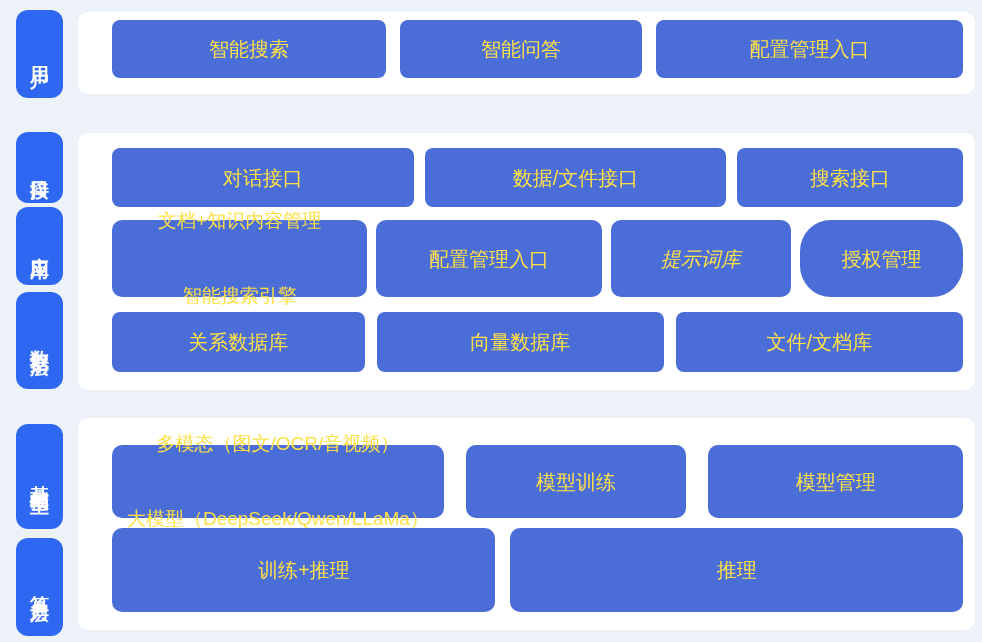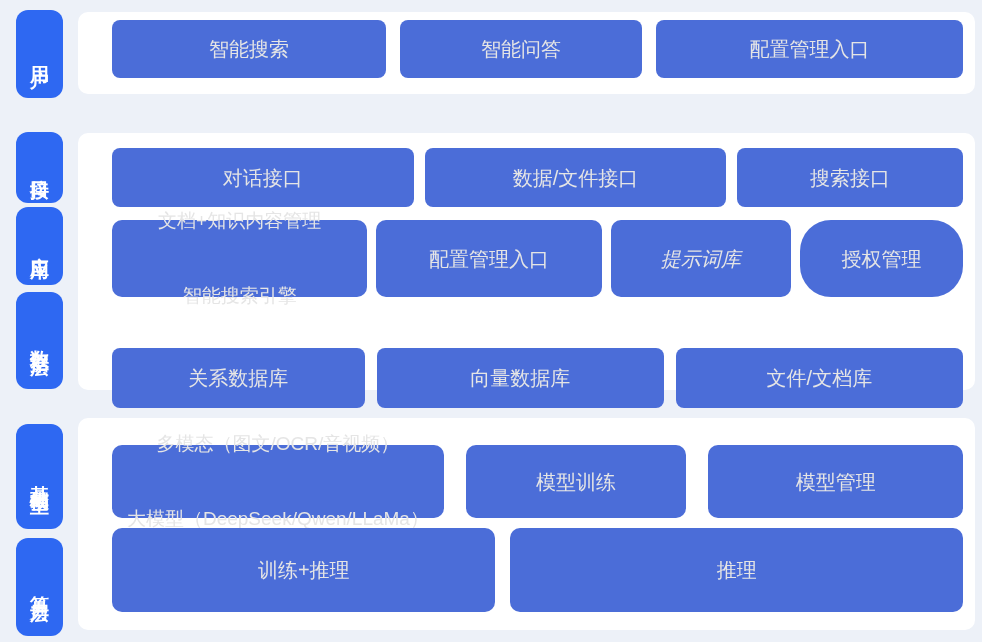--- a/index.html
+++ b/index.html
@@ -28,21 +28,21 @@
   }
 
   
   .row {
     position: absolute; left: 34px; right: 12px;
     display: flex;
   }
 
   .btn {
     background: #4b6dd8; border-radius: 8px;
-    color: #e5e5e5; font-size: 20px; font-weight: 500;
+    color: #fde047; font-size: 20px; font-weight: 500;
     display: flex; flex-direction: column;
     align-items: center; justify-content: center;
     text-align: center; line-height: 1.4;
     cursor: pointer;
   }
   .btn.two-line { font-size: 19px; gap: 48px; }
   .btn.big { border-radius: 10px; }
 </style>
 </head>
 <body>
@@ -72,21 +72,21 @@
     </div>
     <div class="row" style="top:87px;height:77px;gap:9px;">
       <div class="btn two-line big" style="flex:255;">
         <span>文档+知识内容管理</span>
         <span>智能搜索引擎</span>
       </div>
       <div class="btn big" style="flex:225;">配置管理入口</div>
       <div class="btn big" style="flex:180;font-style:italic;">提示词库</div>
       <div class="btn big" style="flex:163;border-radius:31px;">授权管理</div>
     </div>
-    <div class="row" style="top:179px;height:60px;gap:12px;margin-top:36px;">
+    <div class="row" style="top:179px;height:60px;gap:12px;">
       <div class="btn" style="flex:255;">关系数据库</div>
       <div class="btn" style="flex:290;">向量数据库</div>
       <div class="btn" style="flex:290;">文件/文档库</div>
     </div>
   </div>
 
   <div class="panel" style="top:418px;height:212px;">
     <div class="row" style="top:27px;height:73px;gap:22px;">
       <div class="btn two-line big" style="flex:331;">
         <span>多模态（图文/OCR/音视频）</span>

